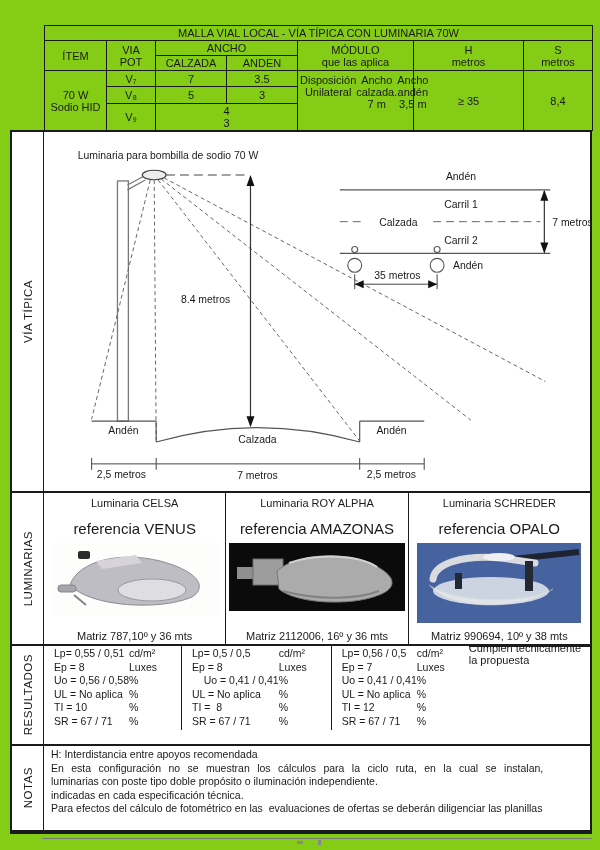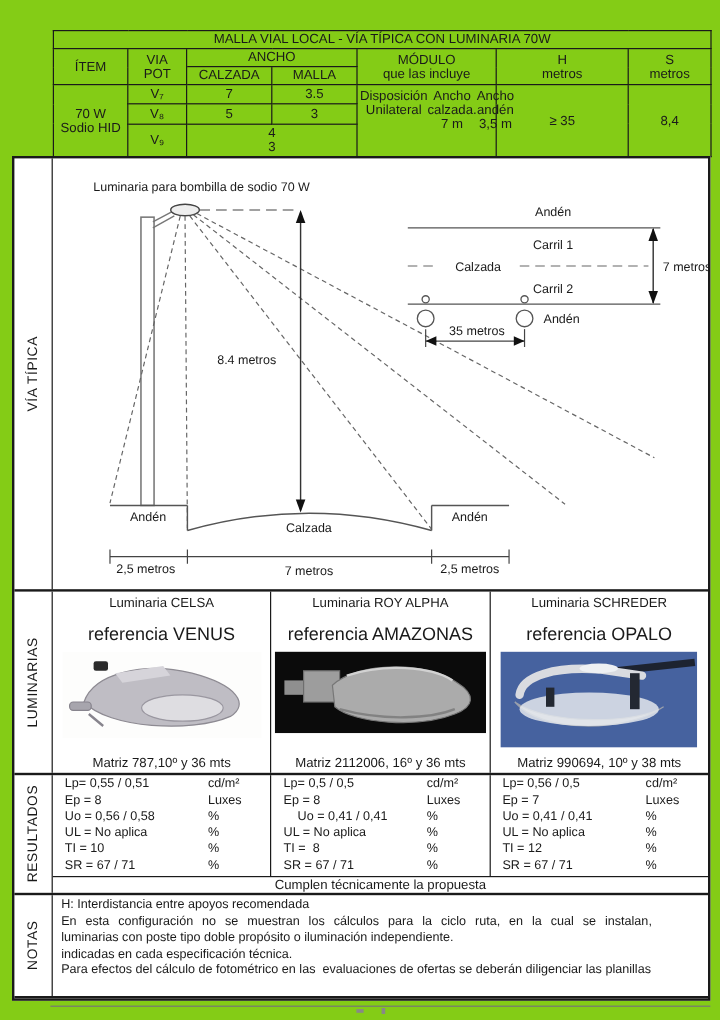--- a/index.html
+++ b/index.html
@@ -36,21 +36,21 @@
   .lumcol,.rescol{flex:1 1 0;display:flex;flex-direction:column;align-items:center;box-sizing:border-box;}
   .lumcol+.lumcol,.rescol+.rescol{border-left:1px solid #1a1a1a;}
   .lumname{font-size:11px;margin-top:4px;}
   .lumref{font-size:15px;margin-top:11px;}
   .lumimg{margin-top:6px;}
   .lummatriz{font-size:11px;margin-top:auto;margin-bottom:2px;}
   .rescol{align-items:stretch;padding:1px 4px 1px 10px;}
   .resline{display:flex;font-size:10.5px;line-height:13.5px;white-space:pre;}
   .resline .u{margin-left:auto;width:48px;text-align:left;}
   .cumplen{height:13px;border-top:1px solid #1a1a1a;display:flex;align-items:center;justify-content:center;font-size:11px;}
-  .resgroup{display:flex;flex-direction:column;height:100%;}
+  .resgroup{display:flex;flex-direction:row;height:100%;}
   .resgroup .rescols{height:84px;flex:0 0 84px;}
   .reswrap{height:98px;}
   
   .not{height:84px;}
   .notbody{padding:2px 4px 0 7px;font-size:10.5px;line-height:13.5px;}
   .wide{word-spacing:4.5px;}
   
   .partial{position:absolute;left:42px;top:838px;width:550px;border-top:1px solid #777;height:12px;}
   .partial .m1{position:absolute;left:255px;top:2px;width:6px;height:3px;background:#888;}
   .partial .m2{position:absolute;left:276px;top:1px;width:3px;height:5px;background:#888;}
@@ -76,34 +76,34 @@
     </tr>
     <tr class="h1">
       <td rowspan="2">ÍTEM</td>
       <td rowspan="2">
         <div>VIA</div>
         <div>POT</div>
       </td>
       <td colspan="2">ANCHO</td>
       <td rowspan="2">
         <div>MÓDULO</div>
-        <div>que las incluye</div>
+        <div>que las aplica</div>
       </td>
       <td rowspan="2">
         <div>H</div>
         <div>metros</div>
       </td>
       <td rowspan="2">
         <div>S</div>
         <div>metros</div>
       </td>
     </tr>
     <tr class="h2">
       <td>CALZADA</td>
-      <td>MALLA</td>
+      <td>ANDEN</td>
     </tr>
     <tr class="r">
       <td rowspan="3" class="itemcell">
         <div>70 W</div>
         <div>Sodio HID</div>
       </td>
       <td>V₇</td>
       <td>7</td>
       <td>3.5</td>
       <td rowspan="3" class="modcell">

